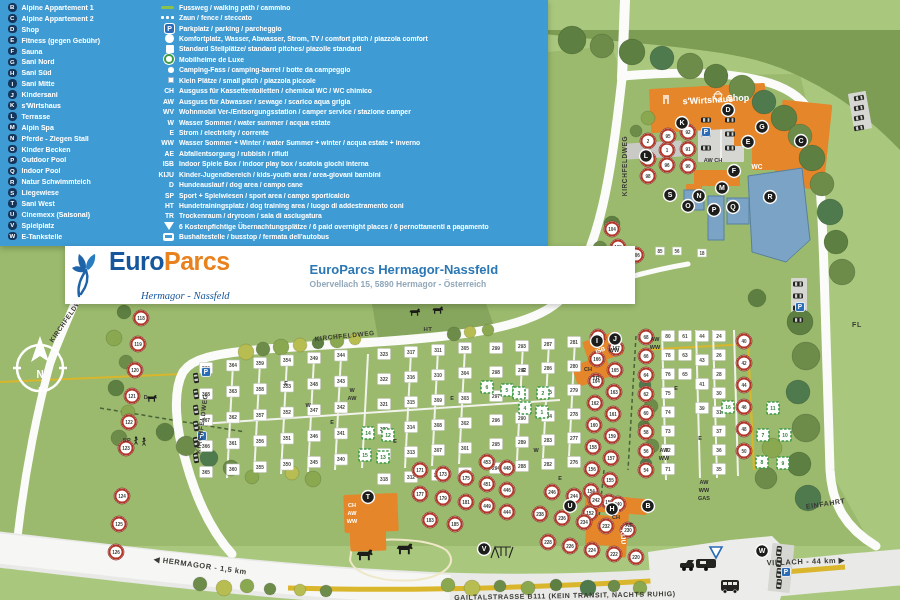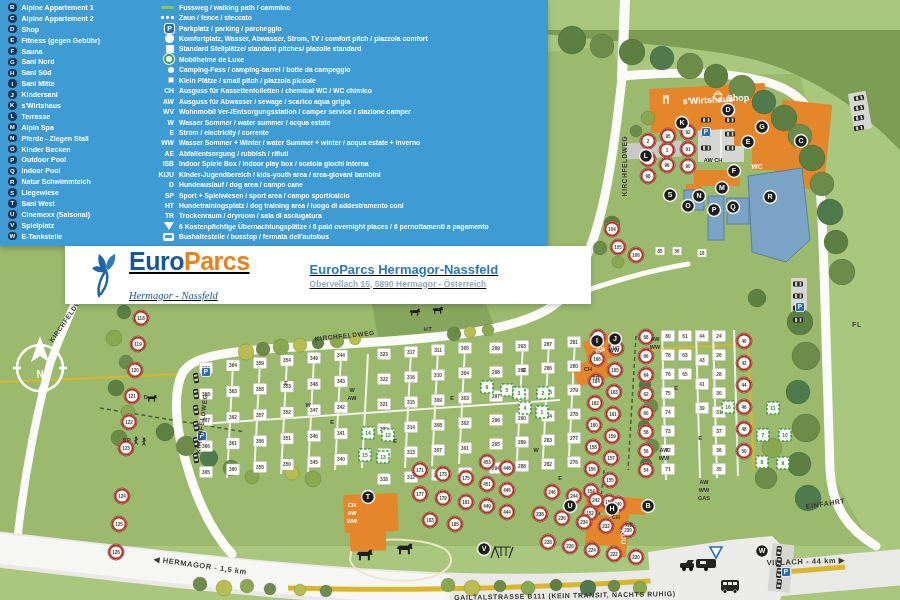--- a/index.html
+++ b/index.html
@@ -27,29 +27,29 @@
         display:flex;align-items:center;justify-content:center;border-radius:2px;box-shadow:0 0 0 1px #fff;}
   .ic-circle-lg{width:9px;height:9px;border-radius:50%;background:#fff;}
   .ic-square-lg{width:8px;height:8px;background:#fff;border-radius:1px;}
   .ic-circle-ring{width:10px;height:10px;border-radius:50%;background:#fff;border:2.5px solid #3c9b47;box-shadow:0 0 0 1px #fff;}
   .ic-circle-sm{width:6px;height:6px;border-radius:50%;background:#fff;}
   .ic-square-sm{width:6px;height:6px;background:#fff;border:1px solid #9db8cc;}
   .ic-overnight{width:0;height:0;border-left:5px solid transparent;border-right:5px solid transparent;border-top:8px solid #fff;}
   .ic-bus{width:11px;height:8px;background:#fff;border-radius:2px;position:relative;}
   .ic-bus:after{content:"";position:absolute;left:2px;top:2px;width:7px;height:3px;background:#3e9bd4;}
   
-  .logobar{position:absolute;left:65px;top:246px;width:526px;height:58px;background:#fff;
-           display:flex;align-items:center;padding-left:24px;box-shadow:0 2px 6px rgba(0,0,0,.2);z-index:5;text-decoration:underline;}
+  .logobar{position:absolute;left:65px;top:246px;width:570px;height:58px;background:#fff;
+           display:flex;align-items:center;padding-left:4px;box-shadow:0 2px 6px rgba(0,0,0,.2);z-index:5;}
   .brandwrap{display:flex;align-items:center;gap:6px;}
   .brandtxt{line-height:1;}
   .brandname{font-size:25px;font-weight:700;letter-spacing:-.5px;}
   .brandname .euro{color:#16569d;}
   .brandname .parcs{color:#e8821e;}
-  .brandsub{font-family:"Liberation Serif",serif;font-style:italic;font-size:10.5px;color:#16569d;margin-top:17px;}
-  .sitewrap{margin-left:60px;}
+  .brandsub{font-family:"Liberation Serif",serif;font-style:italic;font-size:10.5px;color:#16569d;margin-top:17px;text-align:right;}
+  .sitewrap{margin-left:80px;}
   .sitetitle{color:#2b78b5;font-size:13px;font-weight:700;}
   .siteaddr{color:#93a9ba;font-size:8.5px;font-weight:700;margin-top:2px;}
 </style>
 </head>
 <body>
 
 <div class="stage">
 
   <svg id="map-svg" width="900" height="600" viewBox="0 0 900 600">
       <rect x="0" y="0" width="900" height="600" fill="#a9c87e"></rect>

